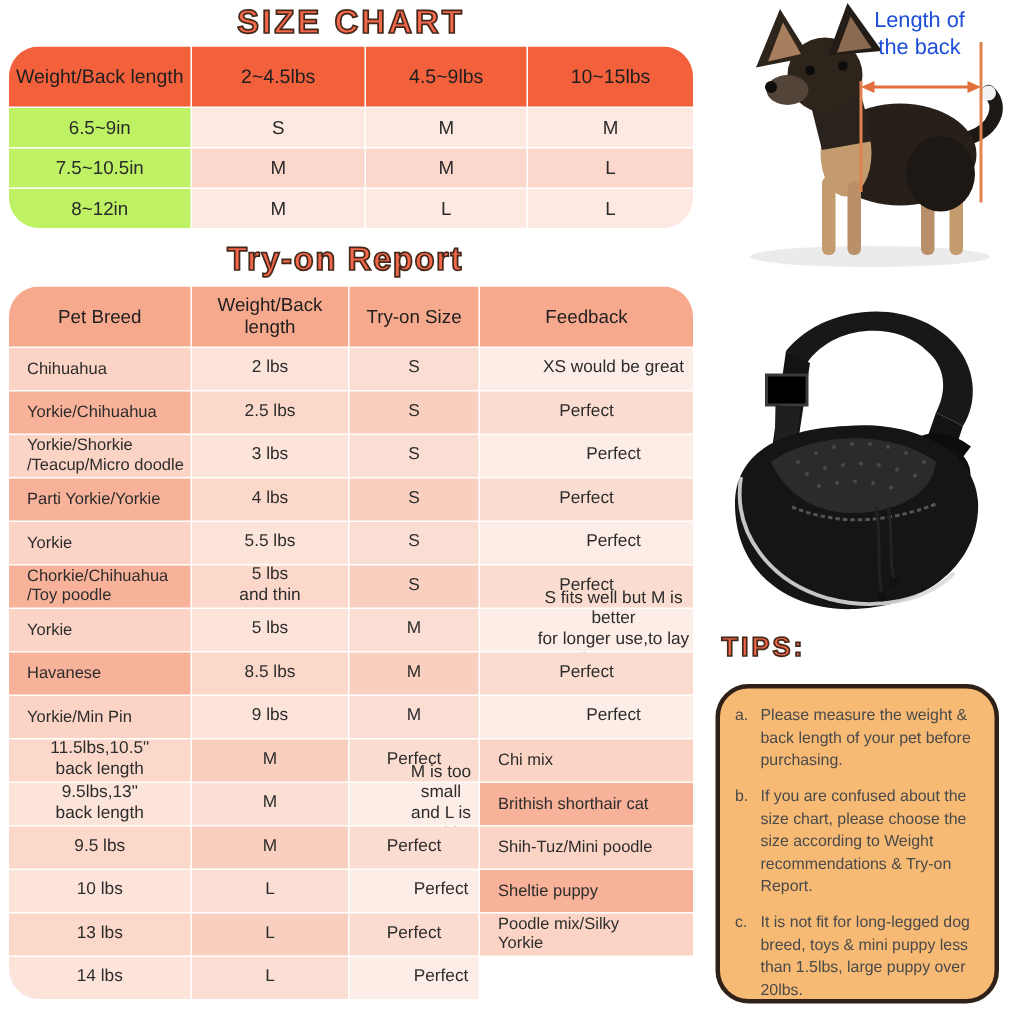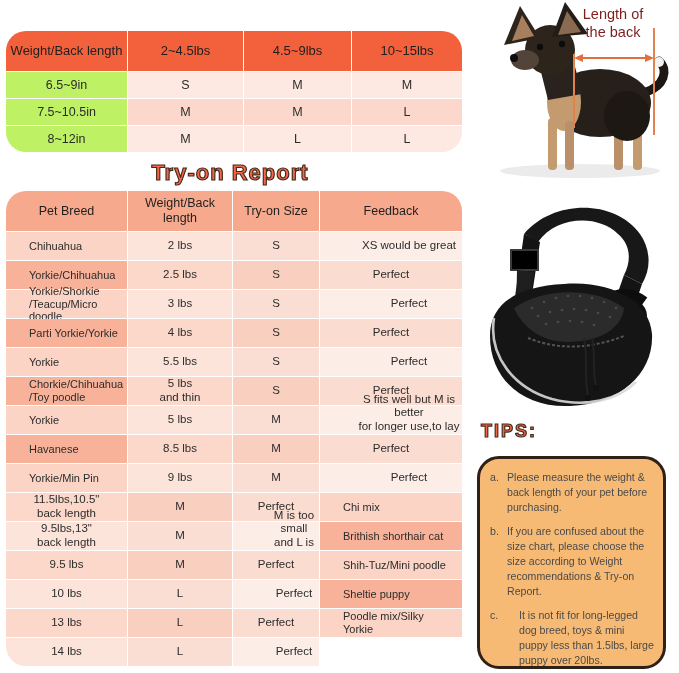--- a/index.html
+++ b/index.html
@@ -27,44 +27,45 @@
   .sc-d{font-size:12.5px;}
   .sc-d.lt{background:#fde9e1;}
   .sc-d.dk{background:#fbd8cb;}
 
   
   .tr-grid{left:6px;top:191px;width:456px;
            grid-template-columns:121px 104px 86px 1fr;
            grid-template-rows:40px repeat(15,28px);}
   .tr-h{background:#f7a98d;font-size:12.5px;color:#1f1f1f;}
   .tr-c{font-size:11.5px;}
-  .tr-c.c0{justify-content:flex-start;text-align:left;padding-left:23px;font-size:11px;}
+  .tr-c.c0{justify-content:flex-start;text-align:left;padding-left:12px;font-size:11px;}
   .lt.c0{background:#fbd4c5;} .lt.c1{background:#fde4da;} .lt.c2{background:#fbded3;} .lt.c3{background:#fdede7;padding-left:36px;}
   .dk.c0{background:#f8b29a;} .dk.c1{background:#fbd8ca;} .dk.c2{background:#f9d0c0;} .dk.c3{background:#fbdcd0;}
 
   
   .dog-fig{position:absolute;left:462px;top:0;width:217px;height:183px;}
   .dog-note{position:absolute;left:92px;top:5px;width:118px;text-align:center;
-            color:#7f1d1d;font-size:14.5px;line-height:1.25;white-space:pre-line;}
+            color:#1d4ed8;font-size:14.5px;line-height:1.25;white-space:pre-line;}
 
   
   .bag-fig{position:absolute;left:472px;top:186px;width:198px;height:232px;}
 
   
   .tips-box{position:absolute;left:477px;top:456px;width:189px;height:213px;box-sizing:border-box;
             background:#f6ba75;border:3px solid #2f2118;border-radius:22px;padding:11px 8px 6px 10px;}
   .tip-item{display:flex;gap:5px;margin-bottom:9px;color:#4a4a4a;font-size:10.6px;line-height:1.42;}
   .tip-label{flex:0 0 12px;}
   .tip-text{flex:1;}
 </style>
 </head>
 <body>
 
 <div class="canvas">
 
+  <div class="sc-title bubble">SIZE CHART</div>
   <div class="grid sc-grid" id="scTable">
       <div class="cell sc-h">Weight/Back length</div>
       <div class="cell sc-h">2~4.5lbs</div>
       <div class="cell sc-h">4.5~9lbs</div>
       <div class="cell sc-h">10~15lbs</div>
       <div class="cell sc-lab">6.5~9in</div>
       <div class="cell sc-d lt">S</div>
       <div class="cell sc-d lt">M</div>
       <div class="cell sc-d lt">M</div>
       <div class="cell sc-lab">7.5~10.5in</div>
@@ -251,17 +252,17 @@
       <div class="tip-item">
         <div class="tip-label" style="display: inline;">a.</div>
         <div class="tip-text" style="display: inline;">Please measure the weight &amp; back length of your pet before purchasing.</div>
       </div>
       <div class="tip-item">
         <div class="tip-label" style="display: inline;">b.</div>
         <div class="tip-text" style="display: inline;">If you are confused about the size chart, please choose the size according to Weight recommendations &amp; Try-on Report.</div>
       </div>
       <div class="tip-item">
         <div class="tip-label" style="display: inline;">c.</div>
-        <div class="tip-text" style="display: inline; margin-left: 12px;">It is not fit for long-legged dog breed, toys &amp; mini puppy less than 1.5lbs, large puppy over 20lbs.</div>
+        <div class="tip-text" style="display: inline;">It is not fit for long-legged dog breed, toys &amp; mini puppy less than 1.5lbs, large puppy over 20lbs.</div>
       </div>
     </div>
 
 </div>
 
 </body></html>

